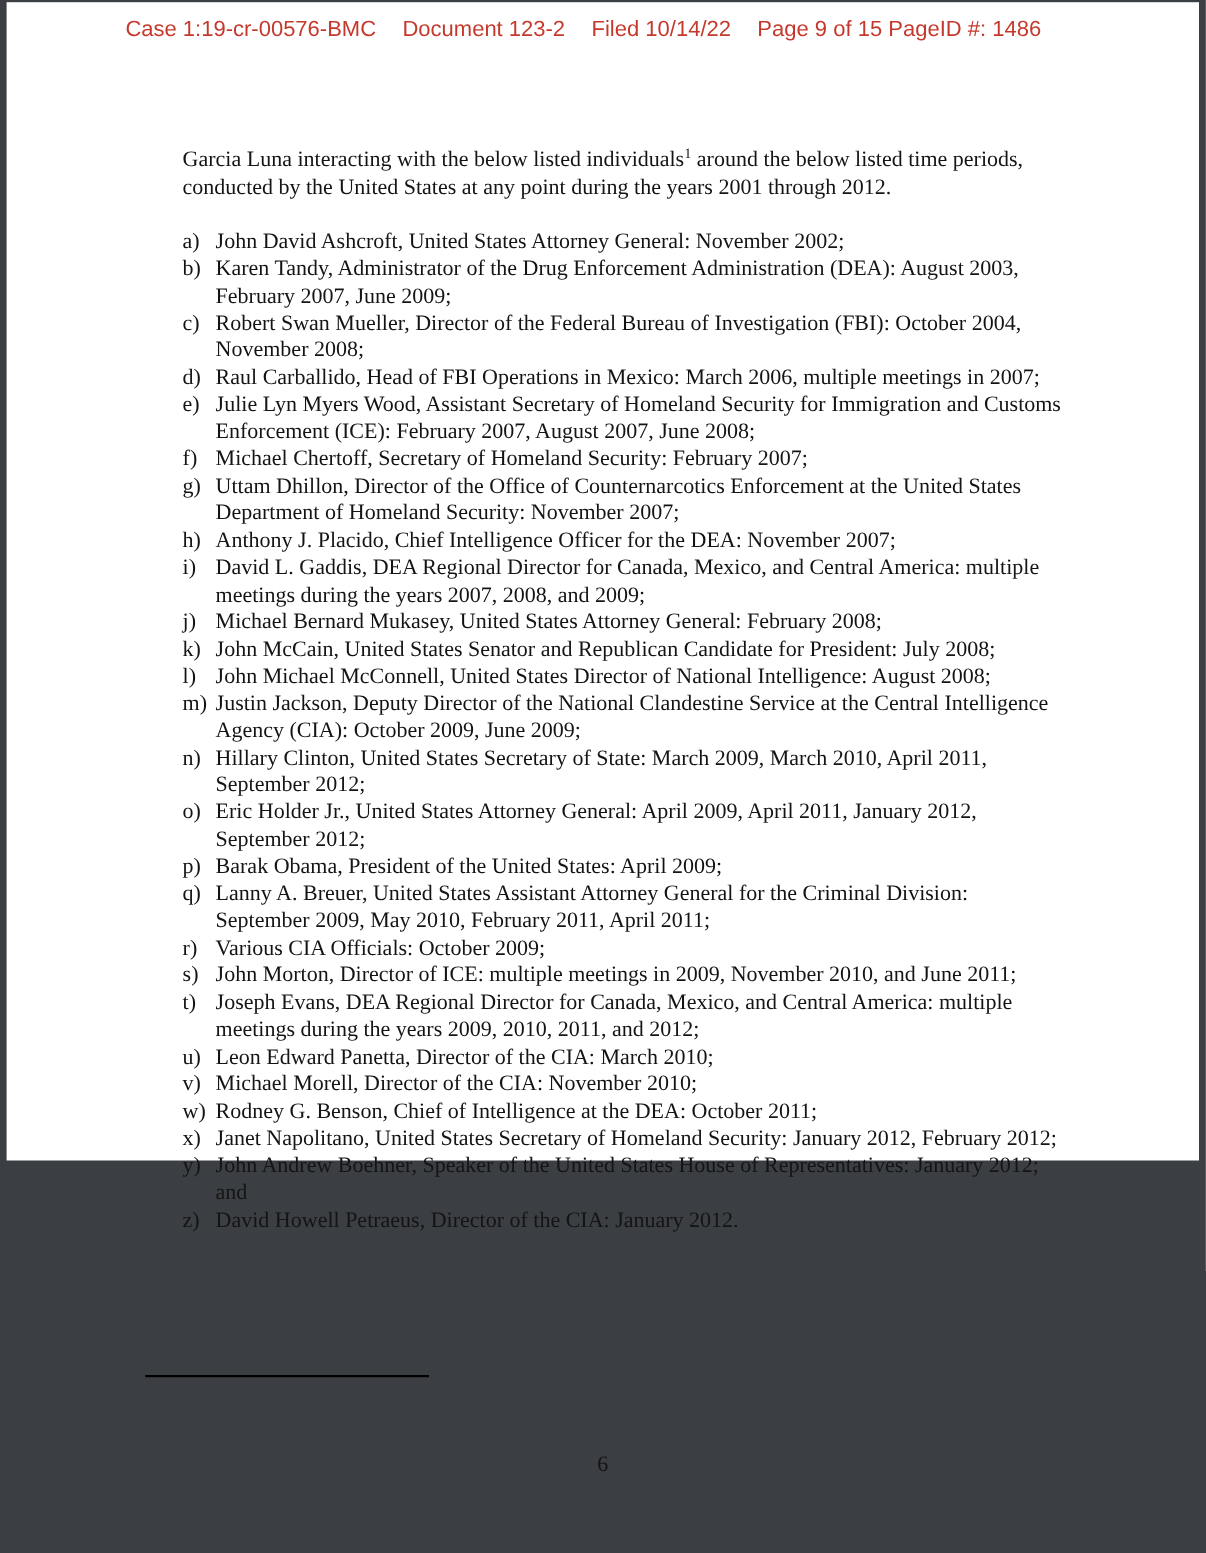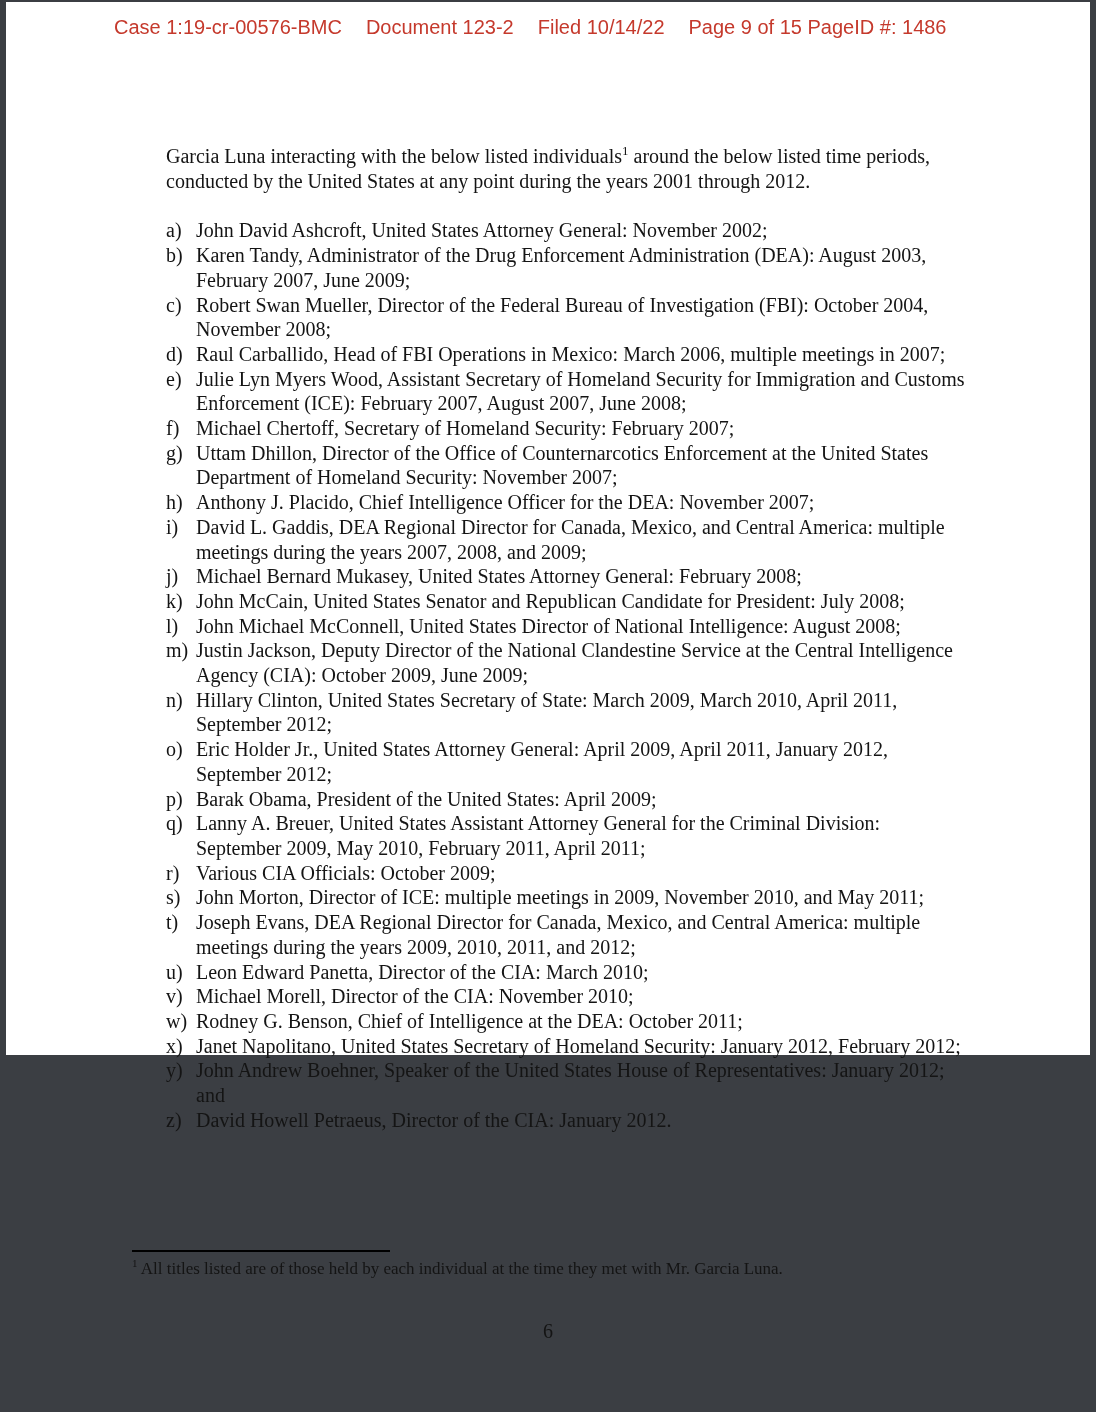--- a/index.html
+++ b/index.html
@@ -33,21 +33,21 @@
     position: absolute;
     left: 160px;
     top: 131px;
     width: 800px;
     font-family: "Liberation Serif", serif;
     font-size: 20px;
     line-height: 24.7px;
     color: #141414;
   }
   .intro {
-    margin: 11px 0 25px 0;
+    margin: 0 0 25px 0;
   }
   .intro sup, .footnote sup {
     font-size: 13px;
     line-height: 0;
     vertical-align: super;
   }
   .doc-list { }
   .list-item {
     display: flex;
     align-items: flex-start;
@@ -172,21 +172,21 @@
         <div class="list-item">
           <span class="li-label">q)</span>
           <span class="li-text">Lanny A. Breuer, United States Assistant Attorney General for the Criminal Division: September 2009, May 2010, February 2011, April 2011;</span>
         </div>
         <div class="list-item">
           <span class="li-label">r)</span>
           <span class="li-text">Various CIA Officials: October 2009;</span>
         </div>
         <div class="list-item">
           <span class="li-label">s)</span>
-          <span class="li-text">John Morton, Director of ICE: multiple meetings in 2009, November 2010, and May 2011;</span>
+          <span class="li-text">John Morton, Director of ICE: multiple meetings in 2009, November 2010, and June 2011;</span>
         </div>
         <div class="list-item">
           <span class="li-label">t)</span>
           <span class="li-text">Joseph Evans, DEA Regional Director for Canada, Mexico, and Central America: multiple meetings during the years 2009, 2010, 2011, and 2012;</span>
         </div>
         <div class="list-item">
           <span class="li-label">u)</span>
           <span class="li-text">Leon Edward Panetta, Director of the CIA: March 2010;</span>
         </div>
         <div class="list-item">
@@ -207,17 +207,16 @@
         </div>
         <div class="list-item">
           <span class="li-label">z)</span>
           <span class="li-text">David Howell Petraeus, Director of the CIA: January 2012.</span>
         </div>
       </div>
   </div>
 
   <div class="footnote-rule"></div>
 
-  <p class="footnote"><sup>1</sup> <span>All titles listed are of those held by each individual at the time they met with Mr. Garcia Luna.</span></p>
 
   <div class="page-number">6</div>
 
 </div>
 
 </body></html>

